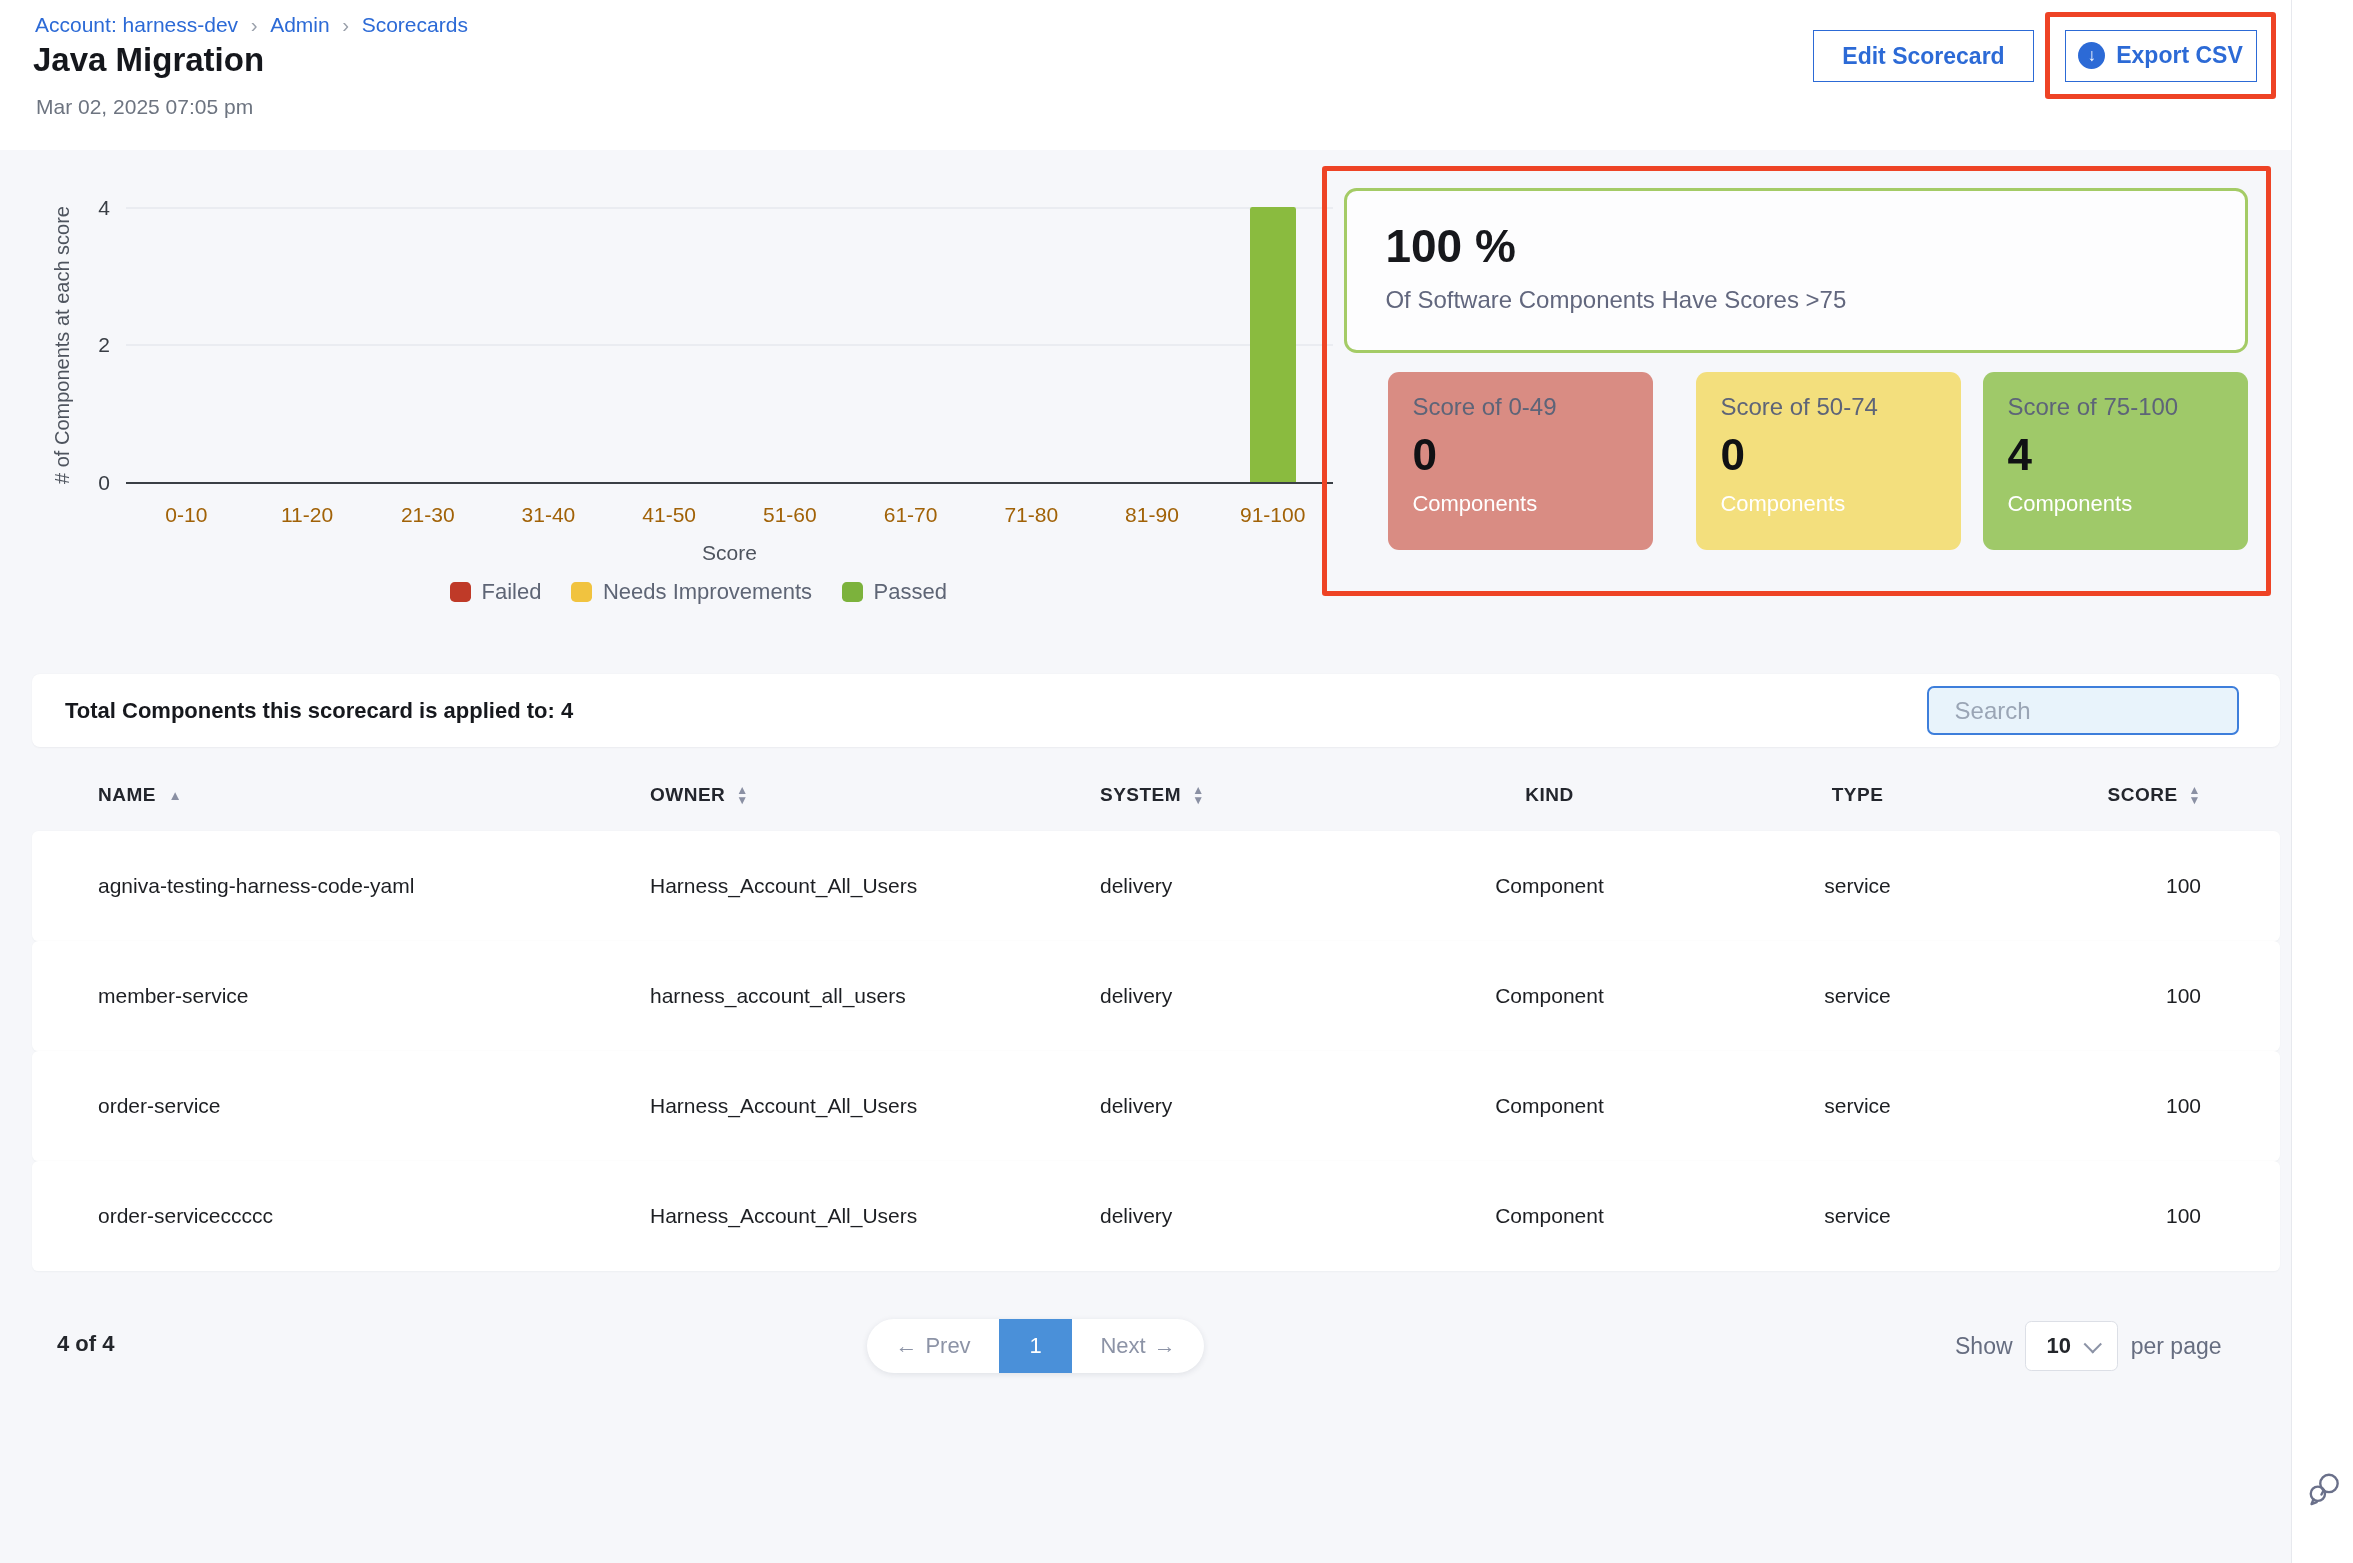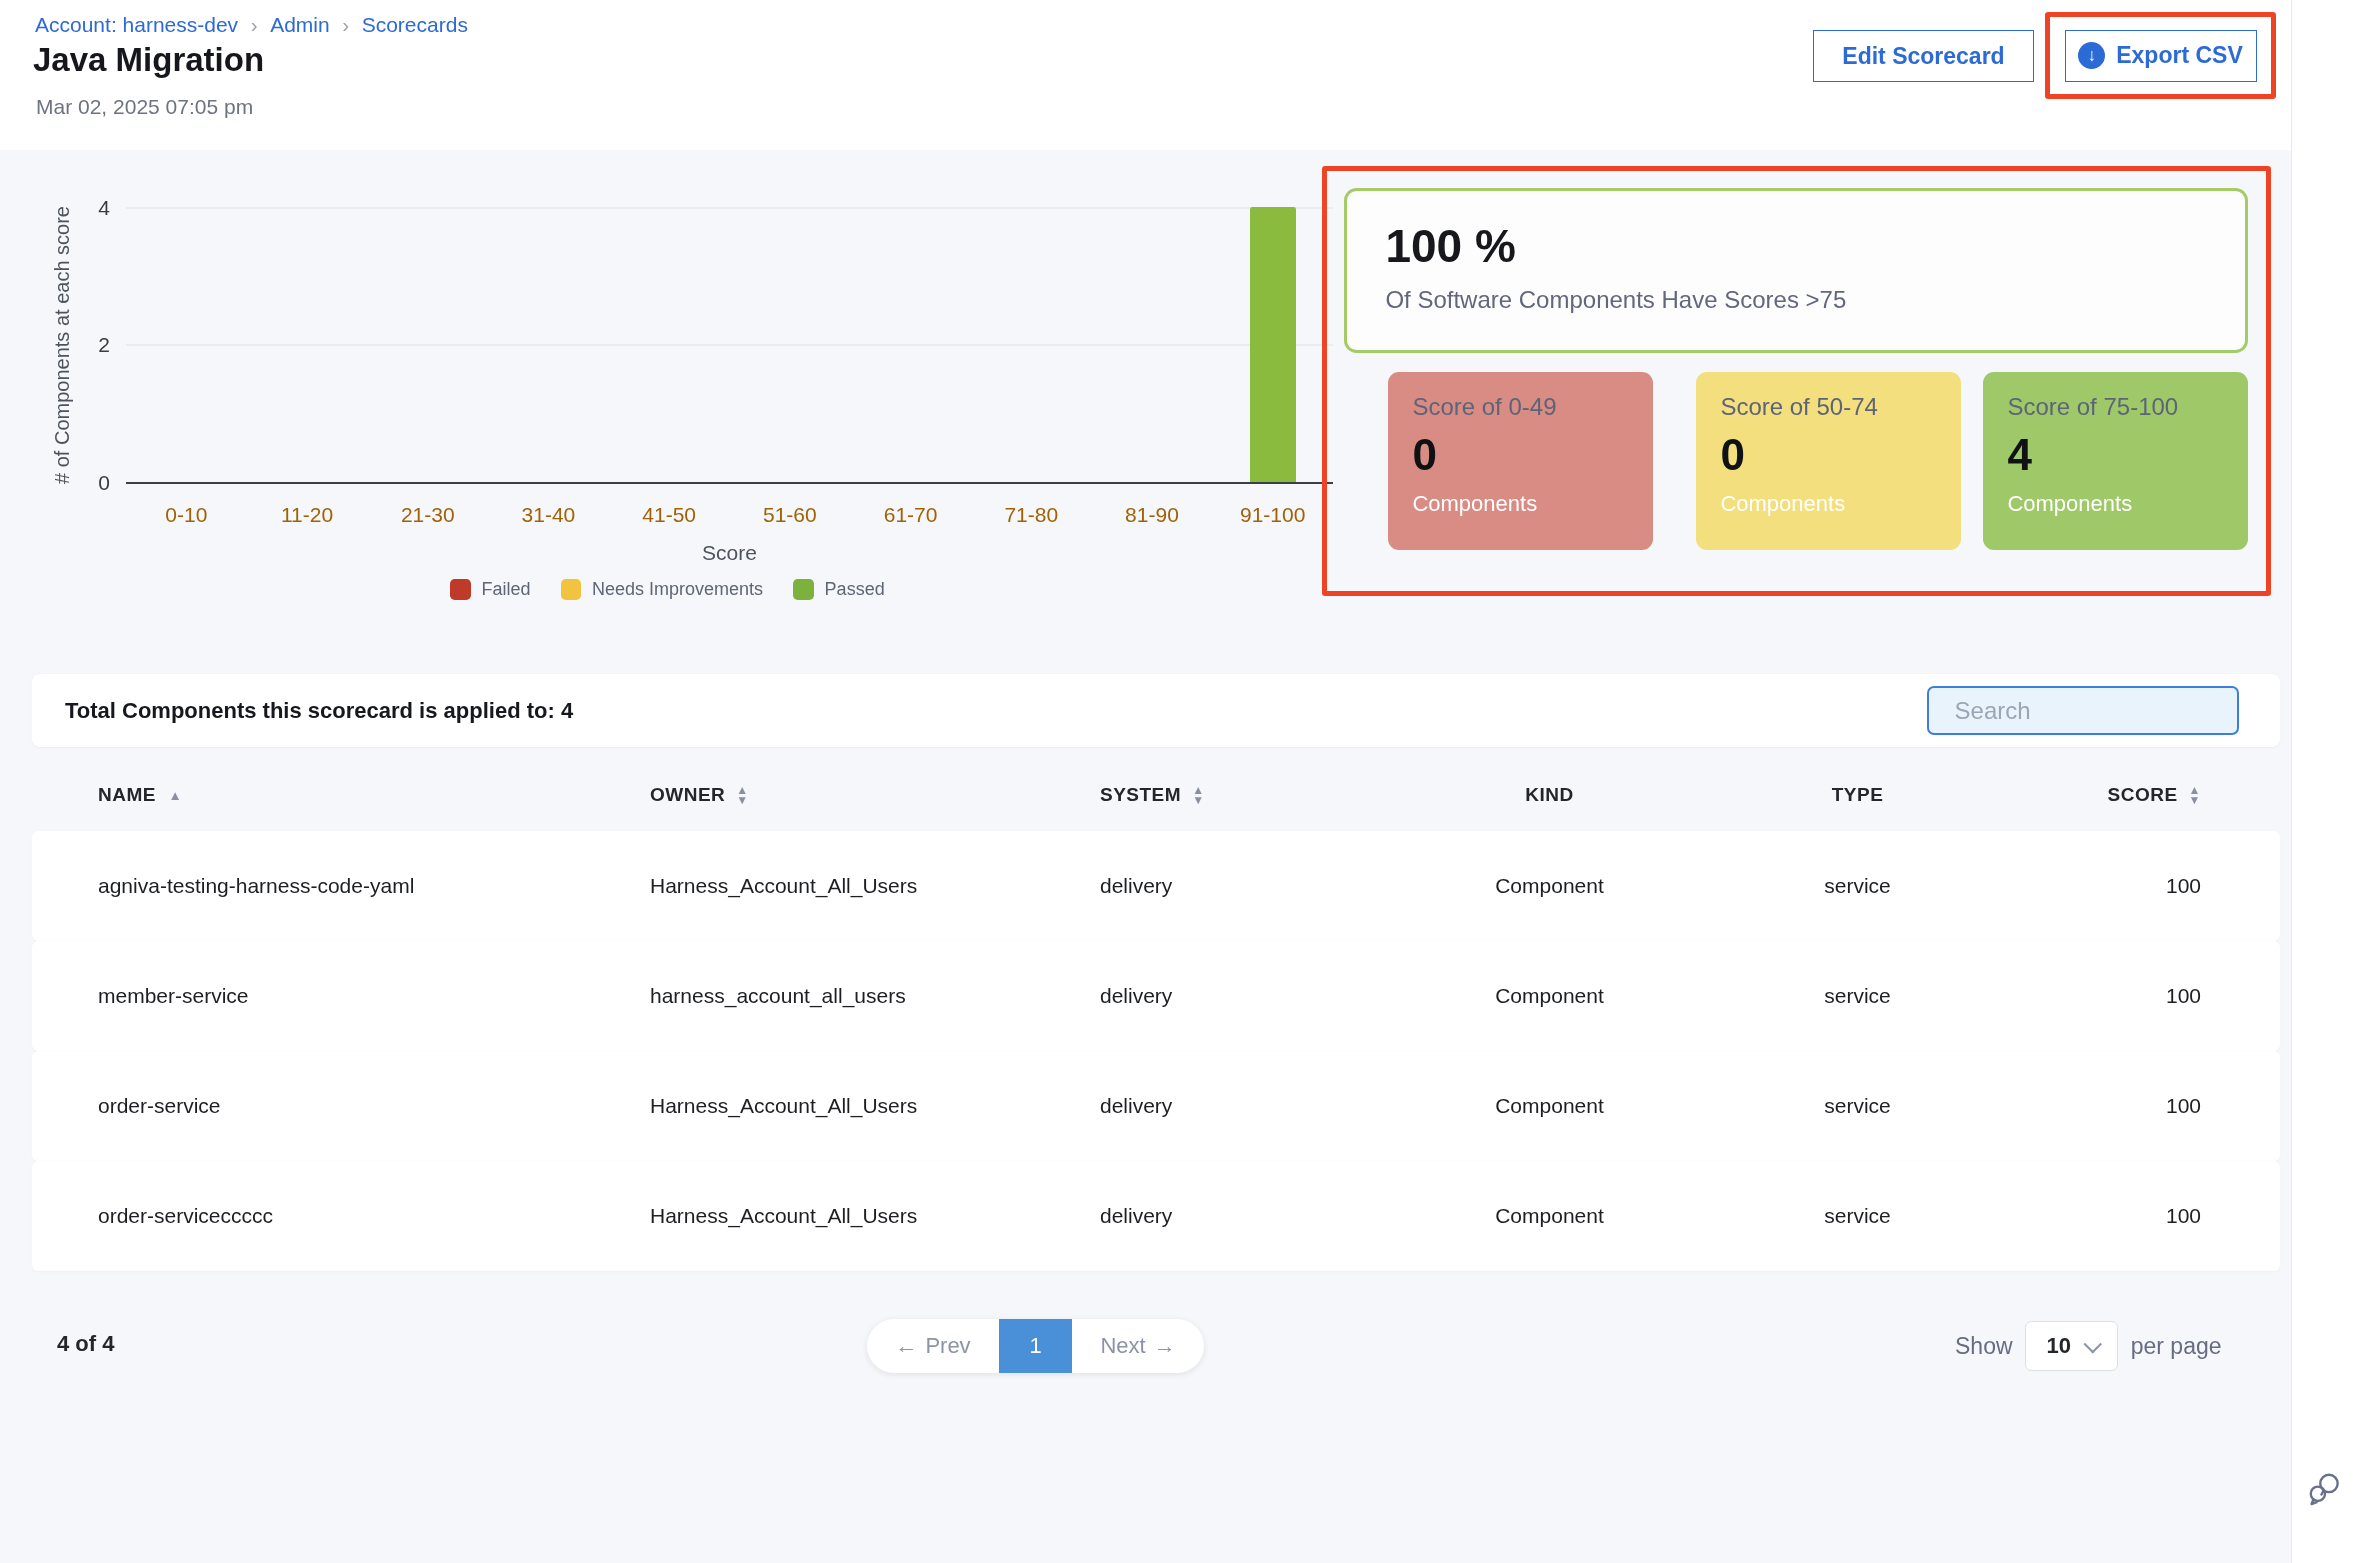--- a/index.html
+++ b/index.html
@@ -29,21 +29,21 @@
   .gridline{position:absolute;left:0;width:100%;height:1.6px;background:#eaecf1;}
   .bars{position:absolute;left:0;top:0;width:100%;height:100%;display:flex;align-items:flex-end;}
   .slot{flex:1;display:flex;justify-content:center;align-items:flex-end;height:100%;}
   .bar{width:46px;border-radius:2.4px 2.4px 0 0;}
   .xlabels{left:126px;top:503px;width:1207px;display:flex;}
   .xl{flex:1;text-align:center;font-size:21px;color:#a16207;}
   .score-label{left:126px;top:541px;width:1207px;text-align:center;font-size:21px;color:#4e545e;}
   .legend{left:450px;top:579px;display:flex;align-items:center;gap:30px;}
   .lg-item{display:flex;align-items:center;gap:11px;}
   .lg-swatch{width:20.5px;height:20.5px;border-radius:4.7px;}
-  .lg-label{font-size:18px;color:#5e6575;}
+  .lg-label{font-size:22px;color:#5e6575;}
   
   .annot2{left:1322px;top:166px;width:904px;height:385px;border:5.5px solid #ee4325;border-radius:3.2px;padding:17.4px;box-sizing:content-box;}
   .pct-card{background:#fdfdfe;border:3.2px solid #a4cb66;border-radius:12.6px;height:159px;padding-left:38px;box-sizing:content-box;}
   .pct-value{font-size:46px;font-weight:700;color:#17181c;margin-top:28px;}
   .pct-caption{font-size:24px;color:#62677e;margin-top:12.6px;}
   .cards-row{display:flex;gap:22px;margin-top:19px;padding-left:44px;}
   .sum-card{flex:1;height:178px;border-radius:11px;padding:20.5px 24px;box-sizing:border-box;}
   .sum-label{font-size:24px;color:#5d6478;}
   .sum-value{font-size:44px;font-weight:700;color:#101114;margin-top:9.5px;}
   .sum-caption{font-size:22px;color:#ffffff;margin-top:11px;}

